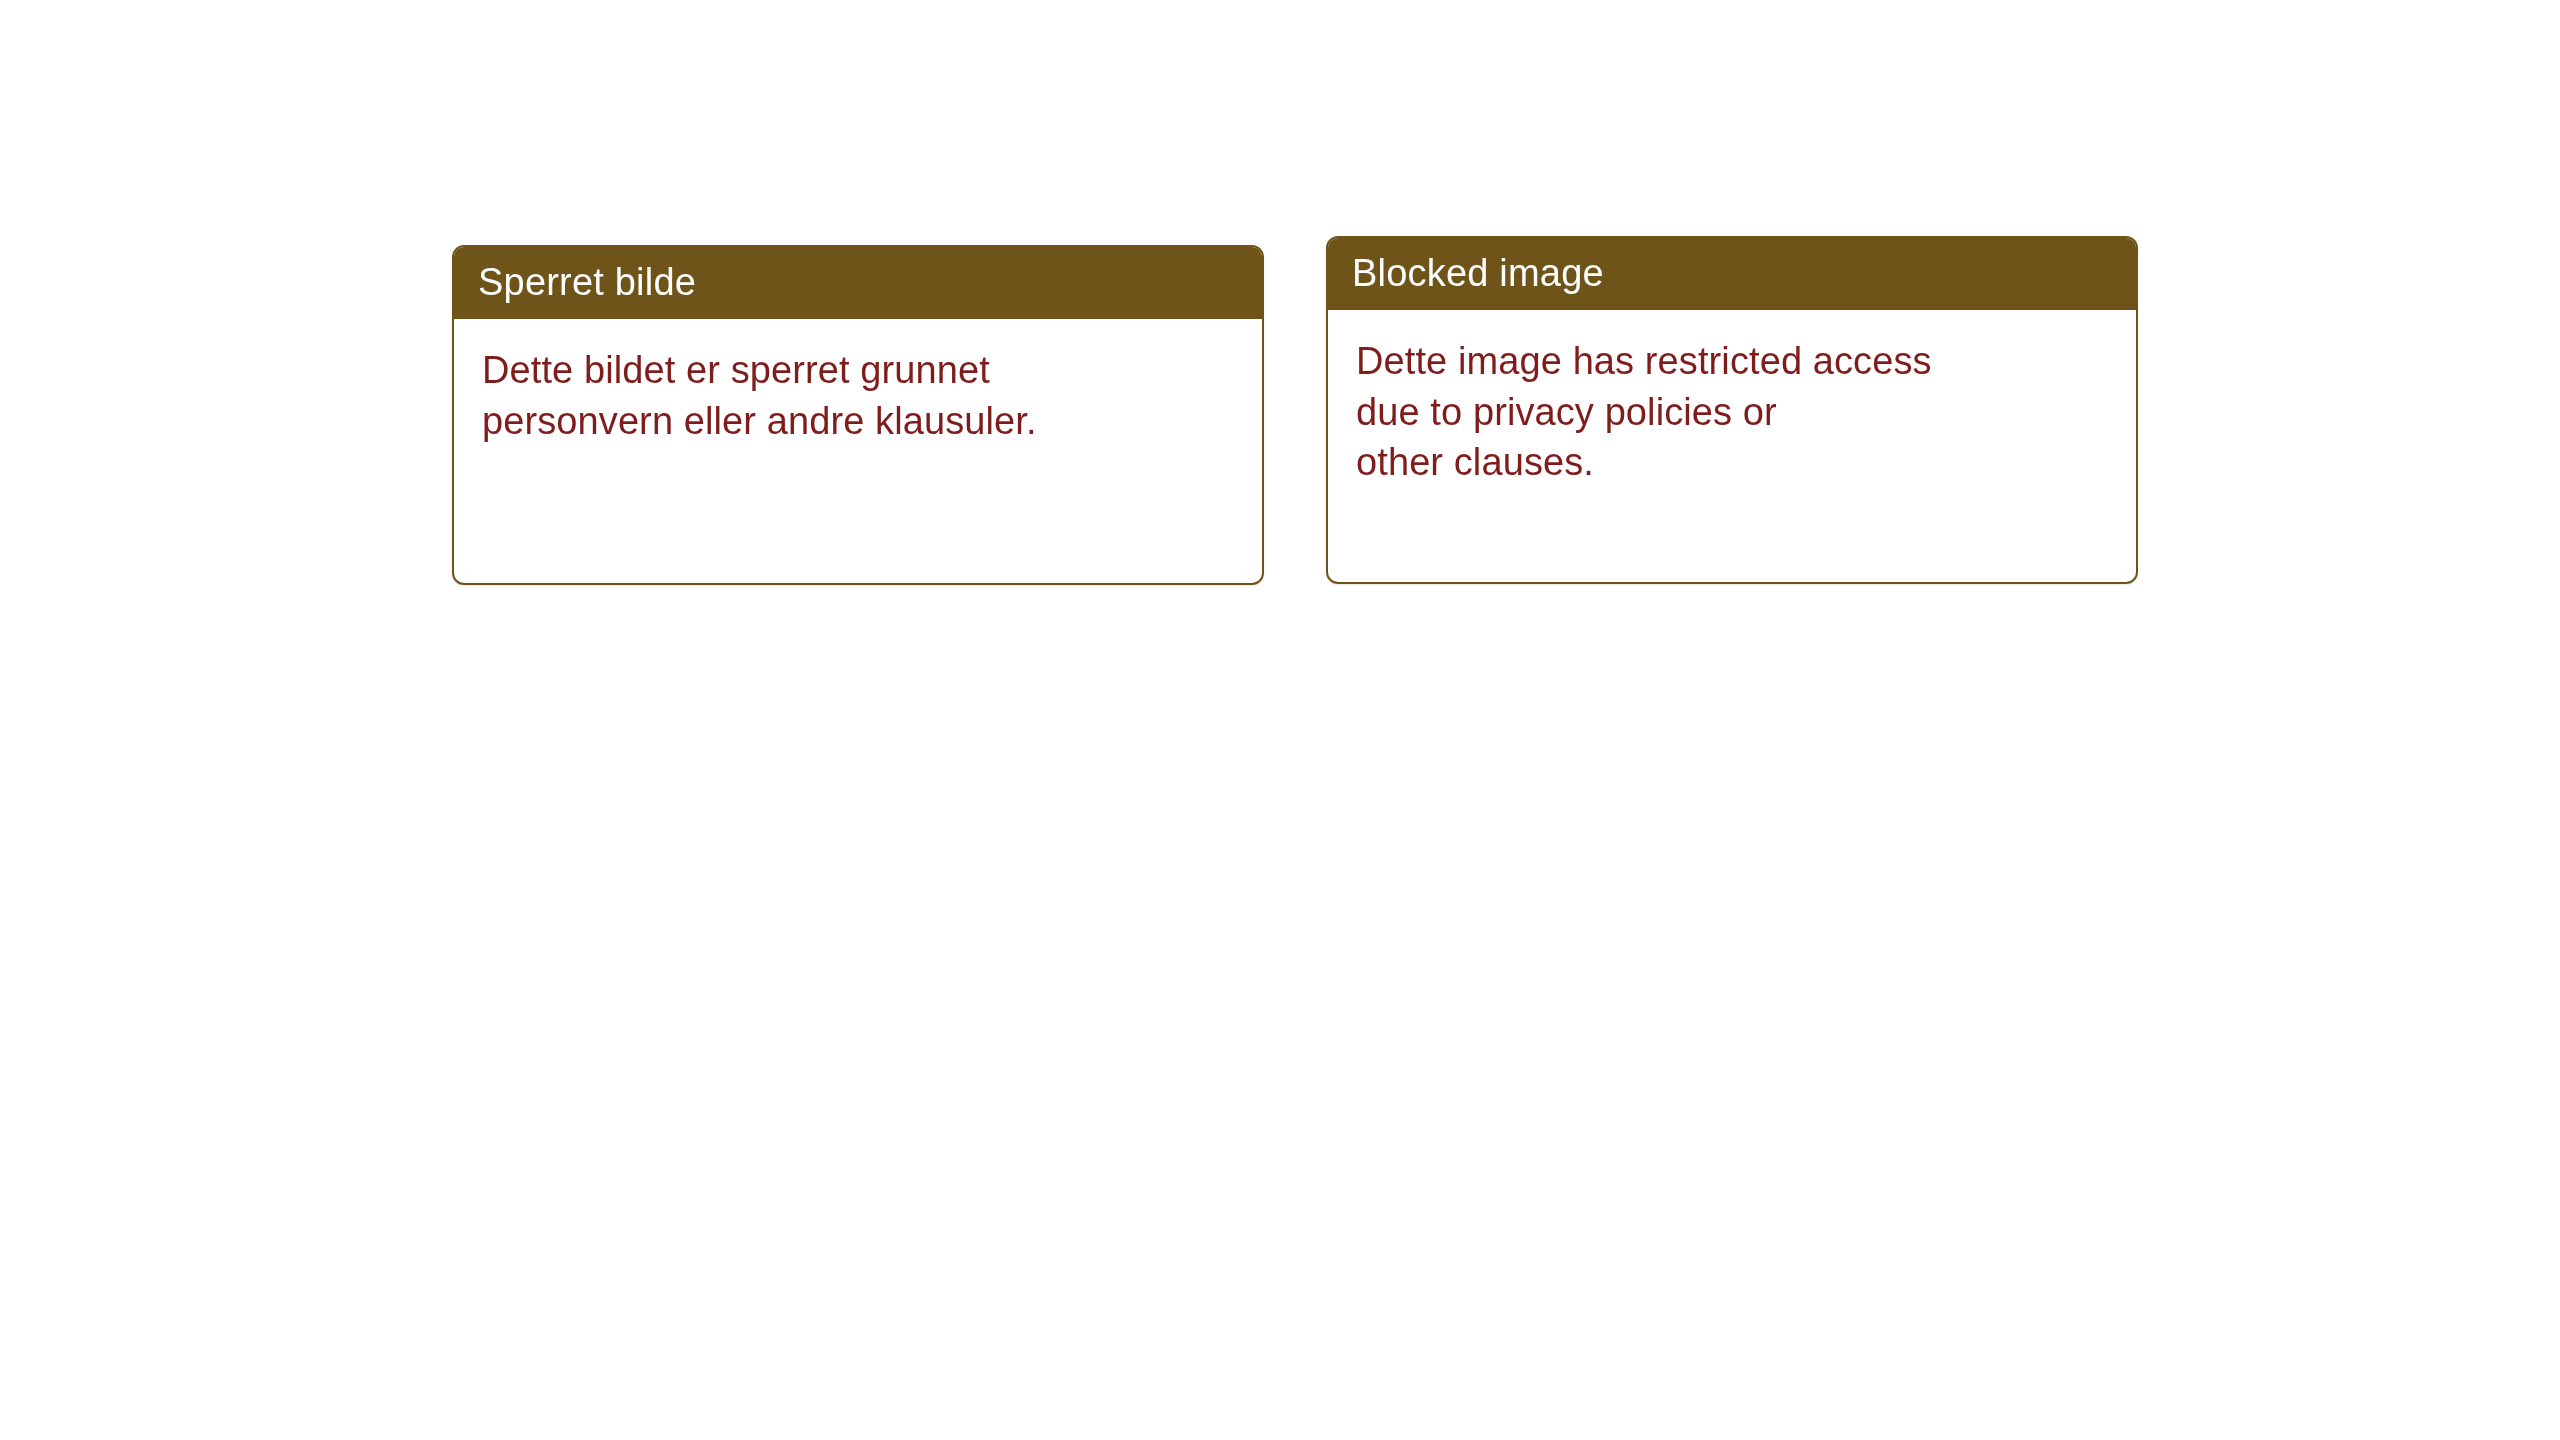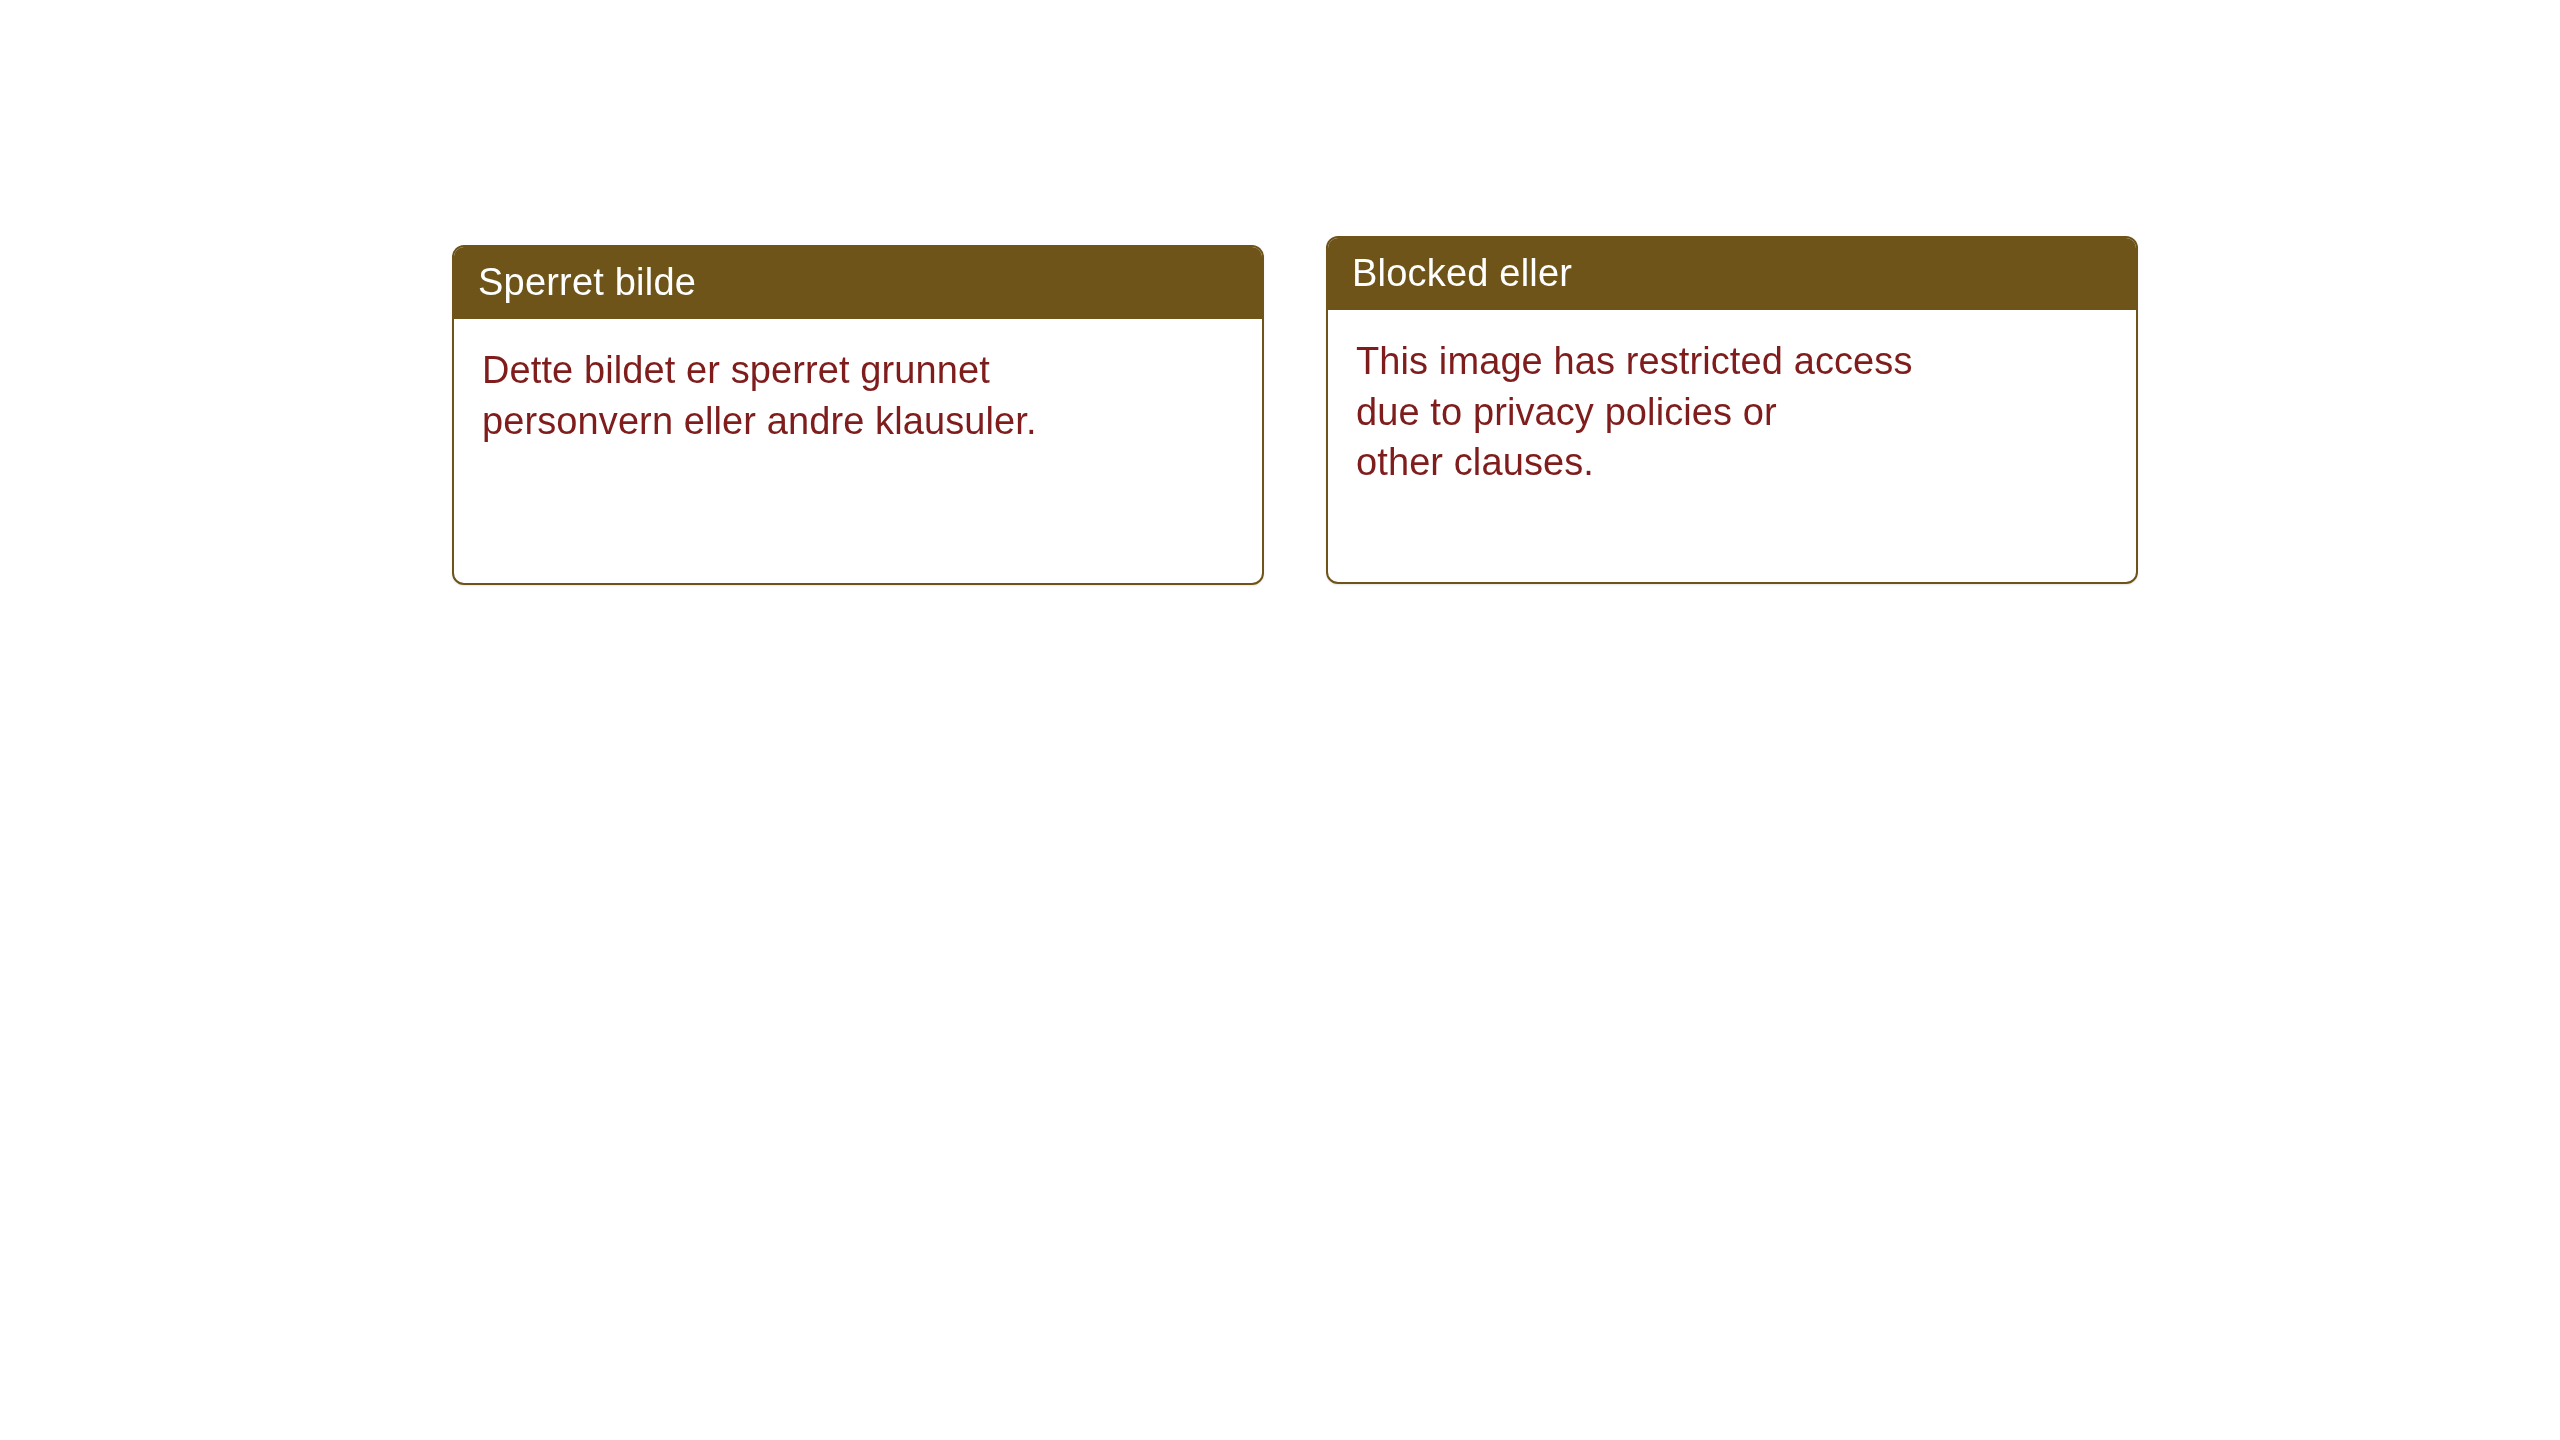--- a/index.html
+++ b/index.html
@@ -71,19 +71,19 @@
 
 <div class="stage">
 
   <div class="notice-card card-no">
     <div class="card-header">Sperret bilde</div>
     <div class="card-body">Dette bildet er sperret grunnet
 personvern eller andre klausuler.</div>
   </div>
 
   <div class="notice-card card-en">
-    <div class="card-header">Blocked eller</div>
-    <div class="card-body">This image has restricted access
+    <div class="card-header">Blocked image</div>
+    <div class="card-body">Dette image has restricted access
 due to privacy policies or
 other clauses.</div>
   </div>
 
 </div>
 
 </body></html>

